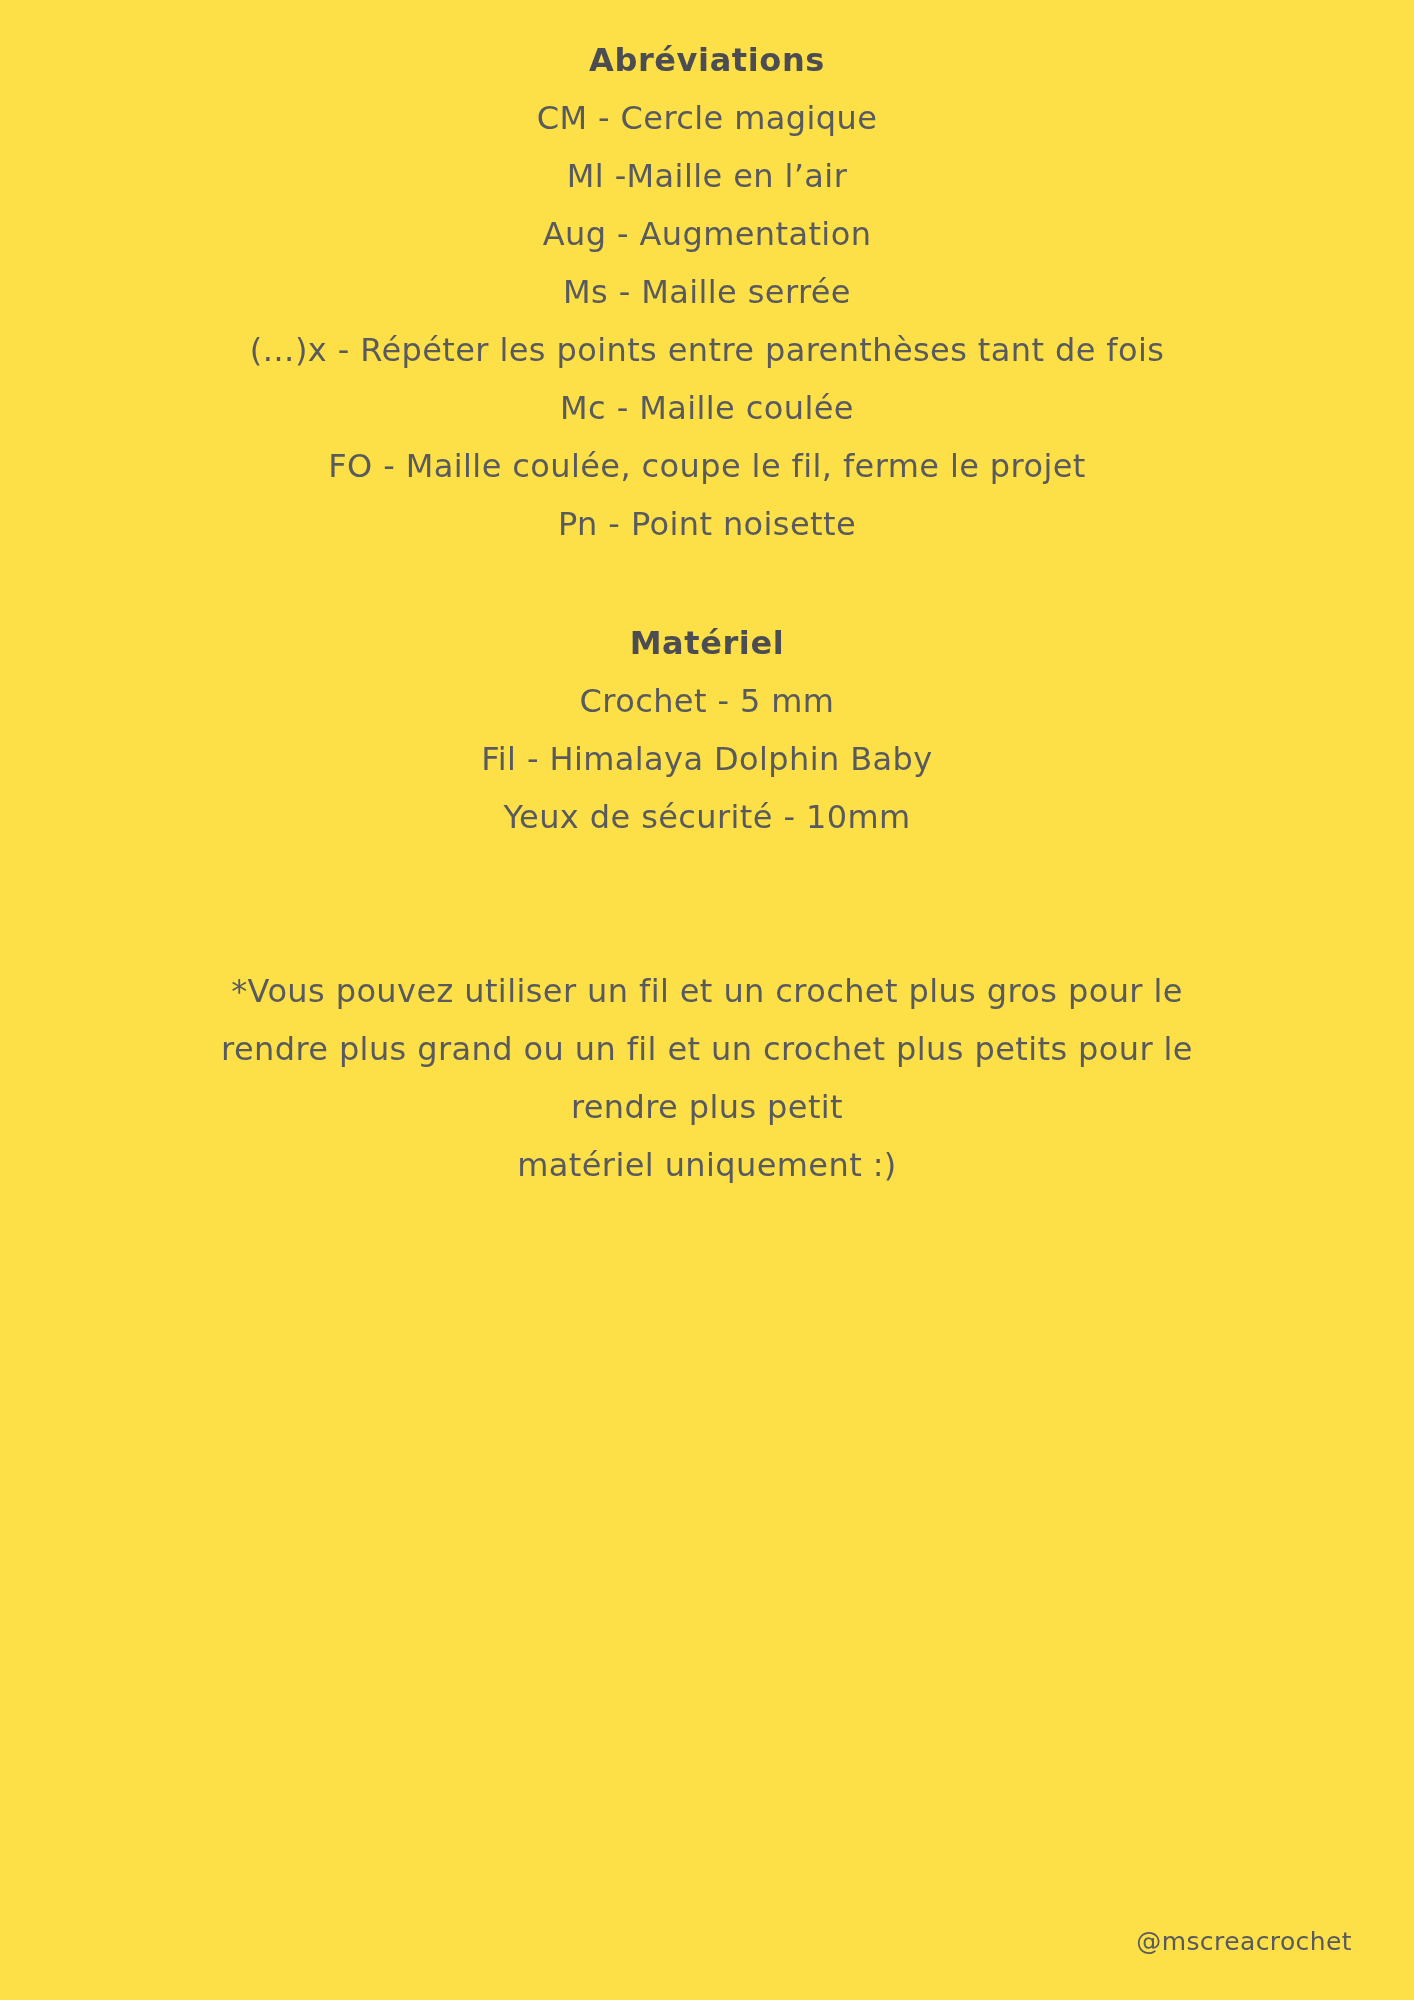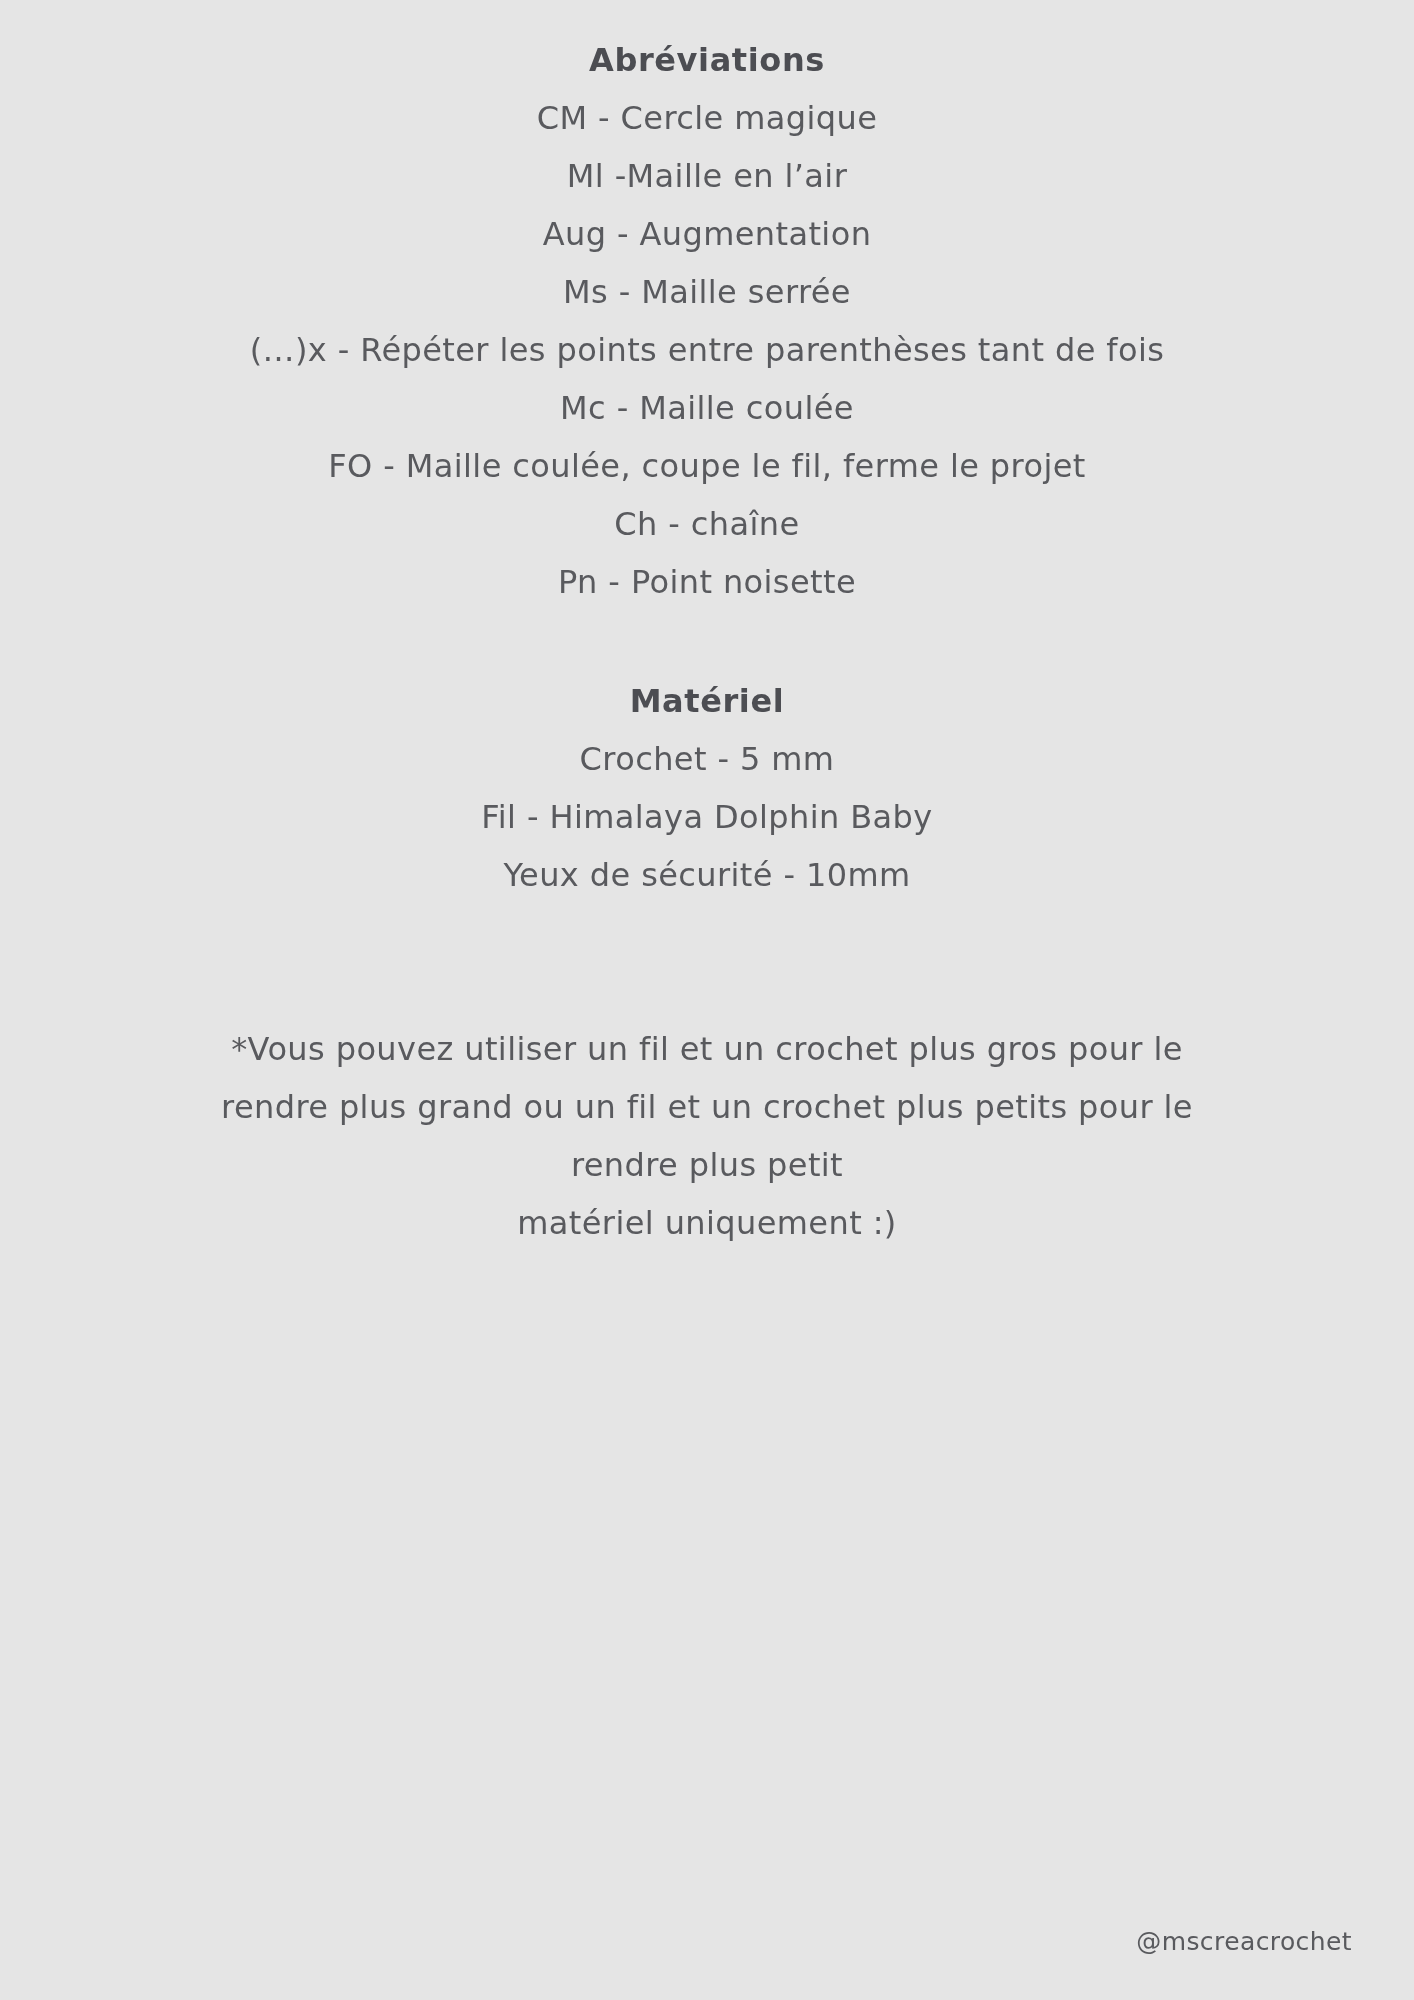--- a/index.html
+++ b/index.html
@@ -3,21 +3,21 @@
 <meta charset="utf-8">
 <style>
   html, body {
     margin: 0;
     padding: 0;
   }
   .page {
     position: relative;
     width: 1414px;
     height: 2000px;
-    background: #e5e5e5;
+    background: #fde047;
     overflow: hidden;
     font-family: "DejaVu Sans", "Liberation Sans", sans-serif;
     color: #595a5e;
   }
   .content {
     padding-top: 31px;
     text-align: center;
     font-size: 32px;
     line-height: 58px;
     letter-spacing: 0.4px;
@@ -49,21 +49,20 @@
   <div class="content">
 
     <div class="line heading">Abréviations</div>
     <div class="line">CM - Cercle magique</div>
     <div class="line">Ml -Maille en l’air</div>
     <div class="line">Aug - Augmentation</div>
     <div class="line">Ms - Maille serrée</div>
     <div class="line">(…)x - Répéter les points entre parenthèses tant de fois</div>
     <div class="line">Mc - Maille coulée</div>
     <div class="line">FO - Maille coulée, coupe le fil, ferme le projet</div>
-    <div class="line">Ch - chaîne</div>
     <div class="line">Pn - Point noisette</div>
 
     <div class="spacer-61"></div>
 
     <div class="line heading">Matériel</div>
     <div class="line">Crochet - 5 mm</div>
     <div class="line">Fil - Himalaya Dolphin Baby</div>
     <div class="line">Yeux de sécurité - 10mm</div>
 
     <div class="spacer-58"></div>

